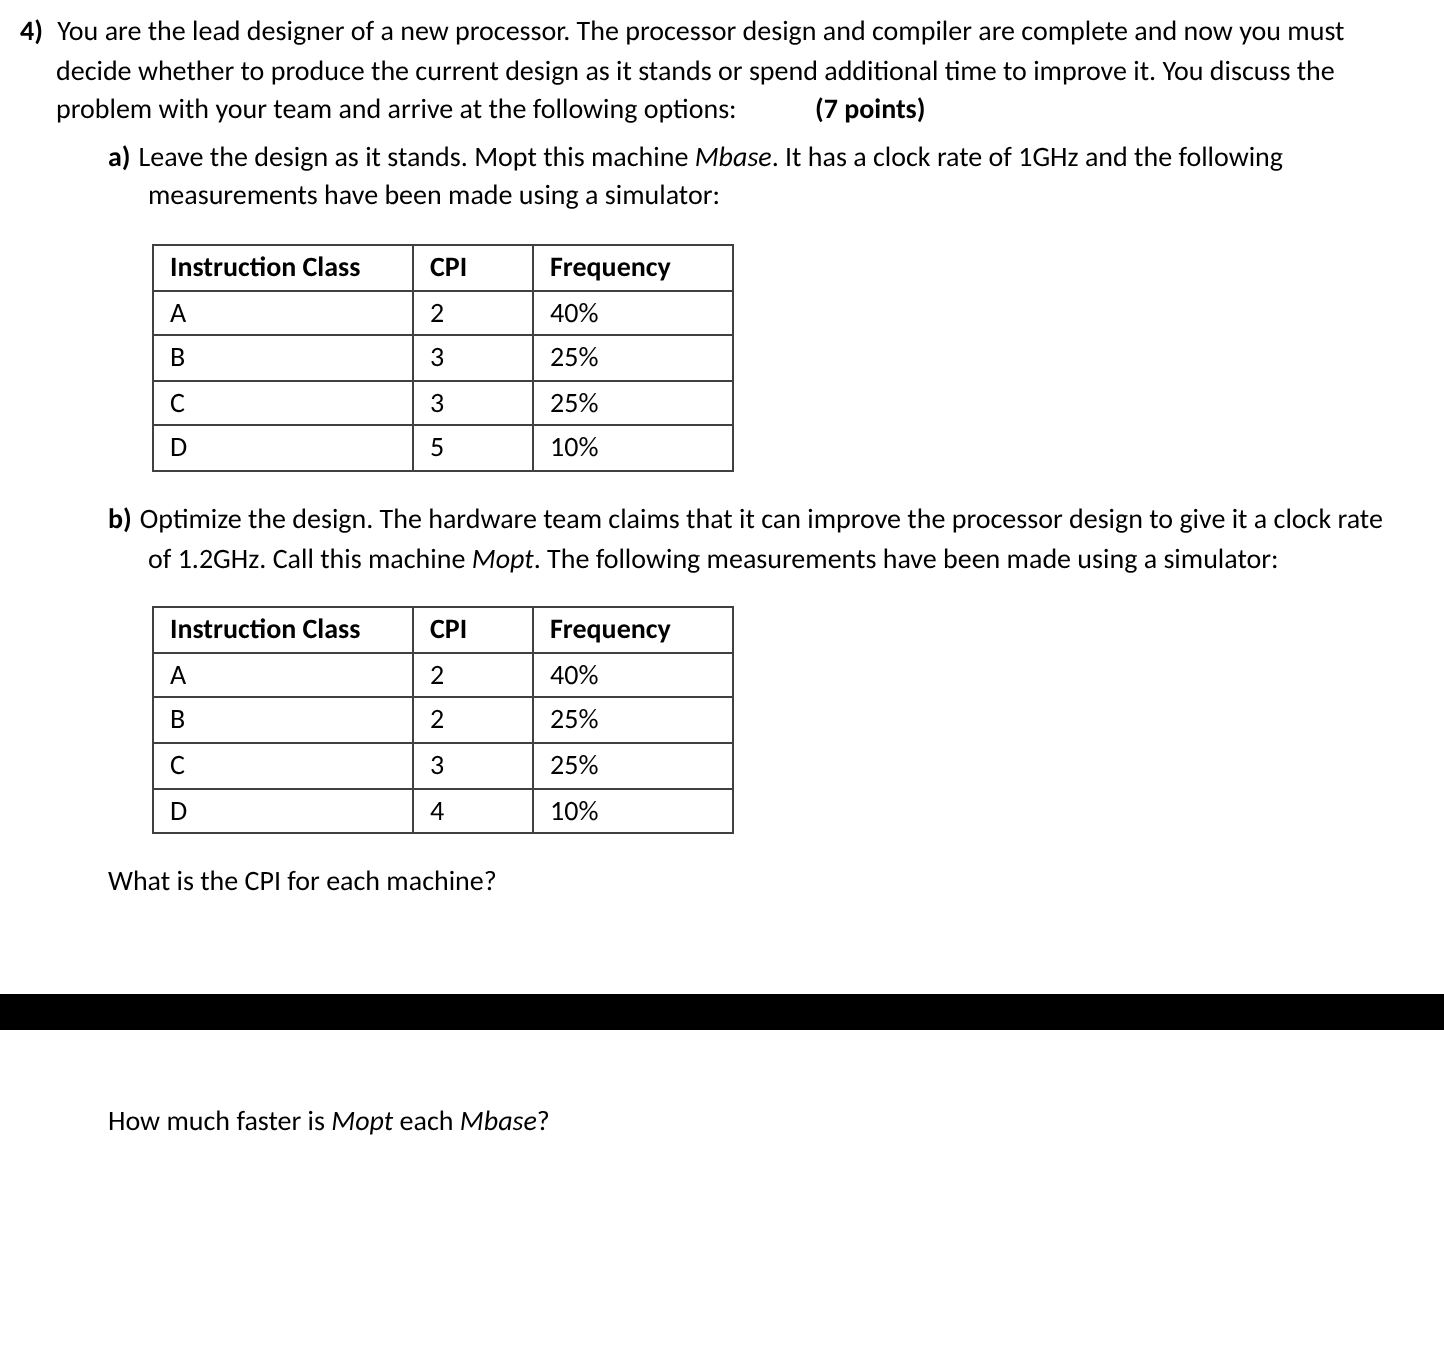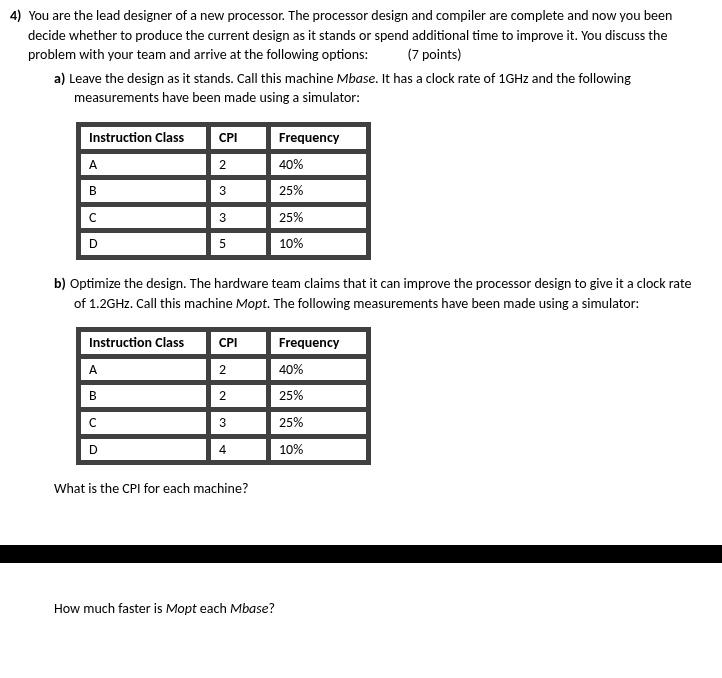--- a/index.html
+++ b/index.html
@@ -22,21 +22,21 @@
     }
     .intro {
       padding-left: 22px;
       text-indent: -18px;
       margin-bottom: 4px;
     }
     .intro .question-num {
       margin-right: 4px;
     }
     .points {
-      font-weight: normal;
+      font-weight: bold;
       padding-left: 36px;
     }
     .part {
       margin-left: 48px;
       margin-top: 2px;
       padding-left: 20px;
       text-indent: -20px;
     }
     .part-label {
       font-weight: bold;
@@ -48,21 +48,21 @@
     .table-wrap {
       margin-left: 70px;
       margin-top: 14px;
       margin-bottom: 14px;
     }
     table {
       border-collapse: collapse;
       font-size: 14px;
     }
     th, td {
-      border: 5px solid #404040;
+      border: 1px solid #404040;
       padding: 1px 8px;
       text-align: left;
       font-weight: normal;
       height: 20px;
     }
     th {
       font-weight: bold;
     }
     .col-class {
       width: 130px;
@@ -94,25 +94,25 @@
     }
     .question-line-2 {
       margin-left: 48px;
     }
   </style>
 </head>
 <body>
 
 <div class="intro">
   <span class="question-num">4)</span>
-  <span>You are the lead designer of a new processor. The processor design and compiler are complete and now you been decide whether to produce the current design as it stands or spend additional time to improve it. You discuss the problem with your team and arrive at the following options: </span><span class="points">(7 points)</span>
+  <span>You are the lead designer of a new processor. The processor design and compiler are complete and now you must decide whether to produce the current design as it stands or spend additional time to improve it. You discuss the problem with your team and arrive at the following options: </span><span class="points">(7 points)</span>
 </div>
 
 <div class="part">
-  <span class="part-label">a)</span><span>Leave the design as it stands. Call this machine </span><span class="machine-name">Mbase</span><span>. It has a clock rate of 1GHz and the following measurements have been made using a simulator:</span>
+  <span class="part-label">a)</span><span>Leave the design as it stands. Mopt this machine </span><span class="machine-name">Mbase</span><span>. It has a clock rate of 1GHz and the following measurements have been made using a simulator:</span>
 </div>
 
 <div class="table-wrap">
   <table>
     <tbody>
         <tr>
       <th class="col-class">Instruction Class</th>
       <th class="col-cpi">CPI</th>
       <th class="col-freq">Frequency</th>
     </tr>

